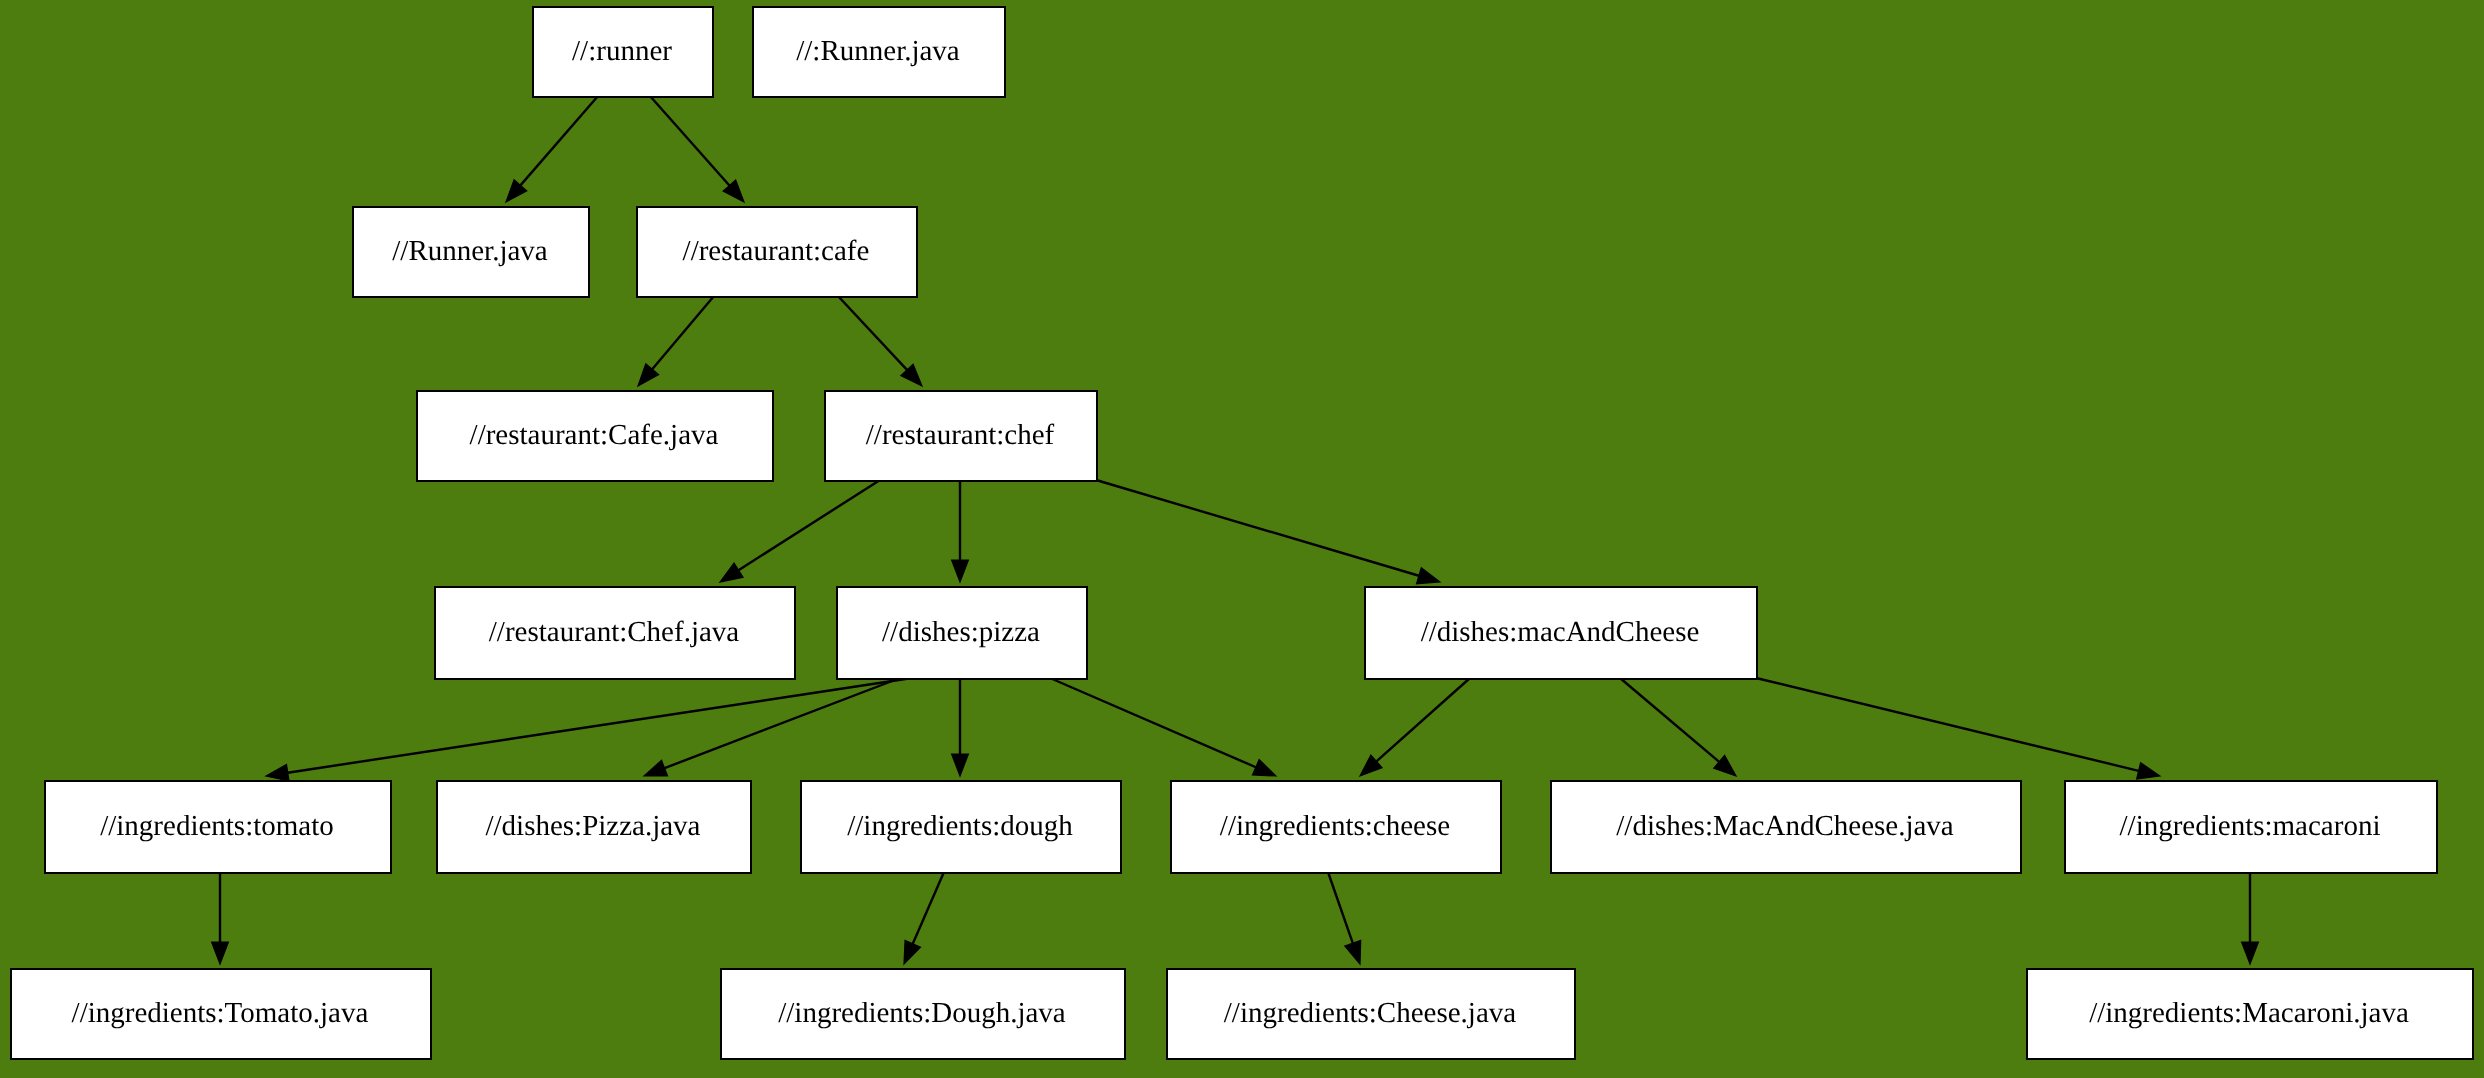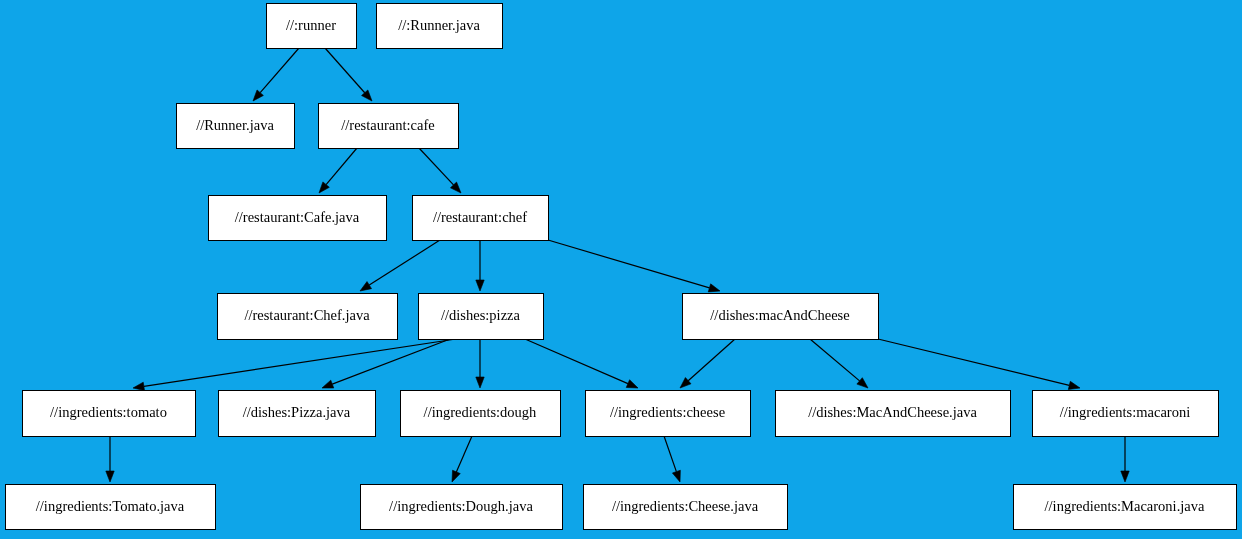--- a/index.html
+++ b/index.html
@@ -4,21 +4,21 @@
 <style>
   html, body {
     margin: 0;
     padding: 0;
     background: #ffffff;
   }
   #graph-root {
     position: relative;
     width: 1242px;
     height: 539px;
-    background: #0ea5e9;
+    background: #4d7c0f;
     font-family: "Liberation Serif", "DejaVu Serif", serif;
     overflow: hidden;
   }
   svg#graph-canvas {
     position: absolute;
     top: 0;
     left: 0;
     width: 1242px;
     height: 539px;
     display: block;

